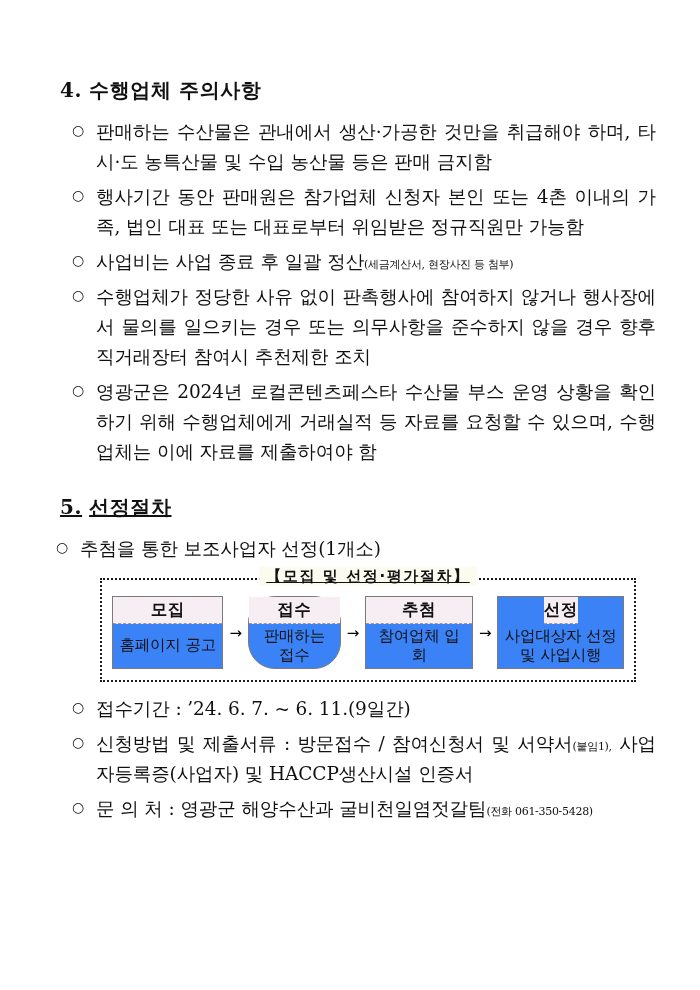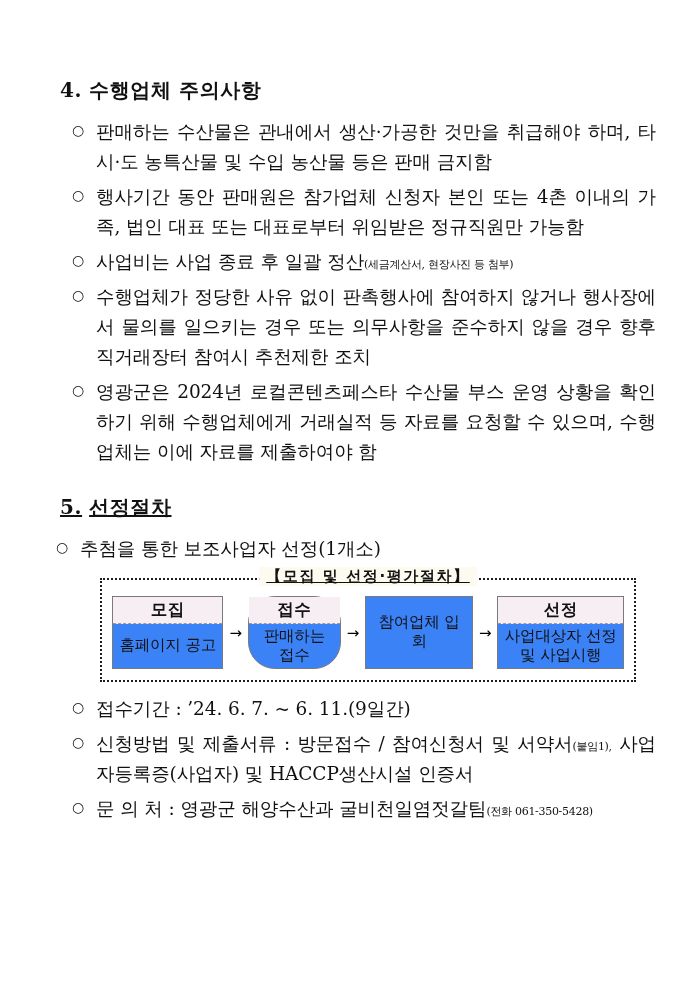--- a/index.html
+++ b/index.html
@@ -144,21 +144,21 @@
     align-items: center;
     justify-content: center;
     width: 26px;
     font-size: 15px;
     font-family: "DejaVu Sans", "Liberation Sans", sans-serif;
     color: #000;
   }
   .w1 { width: 116px; }
   .w2 { width: 96px; border-radius: 27px; }
   .w3 { width: 112px; }
-  .w4 { width: 132px; }
+  .w4 { width: 132px; align-items: center; }
 </style>
 </head>
 <body>
 
 <div class="page">
 
   <h2 class="section-heading">
     <span class="num">4.</span><span>수행업체 주의사항</span>
   </h2>
 
@@ -209,20 +209,21 @@
 
       <div class="flow-step w2">
         <div class="head">접수</div>
         <div class="body">판매하는
 접수</div>
       </div>
 
       <div class="flow-arrow">→</div>
 
       <div class="flow-step w3">
+        <div class="head">추첨</div>
         <div class="body">참여업체 입회</div>
       </div>
 
       <div class="flow-arrow">→</div>
 
       <div class="flow-step w4">
         <div class="head">선정</div>
         <div class="body">사업대상자 선정
 및 사업시행</div>
       </div>

